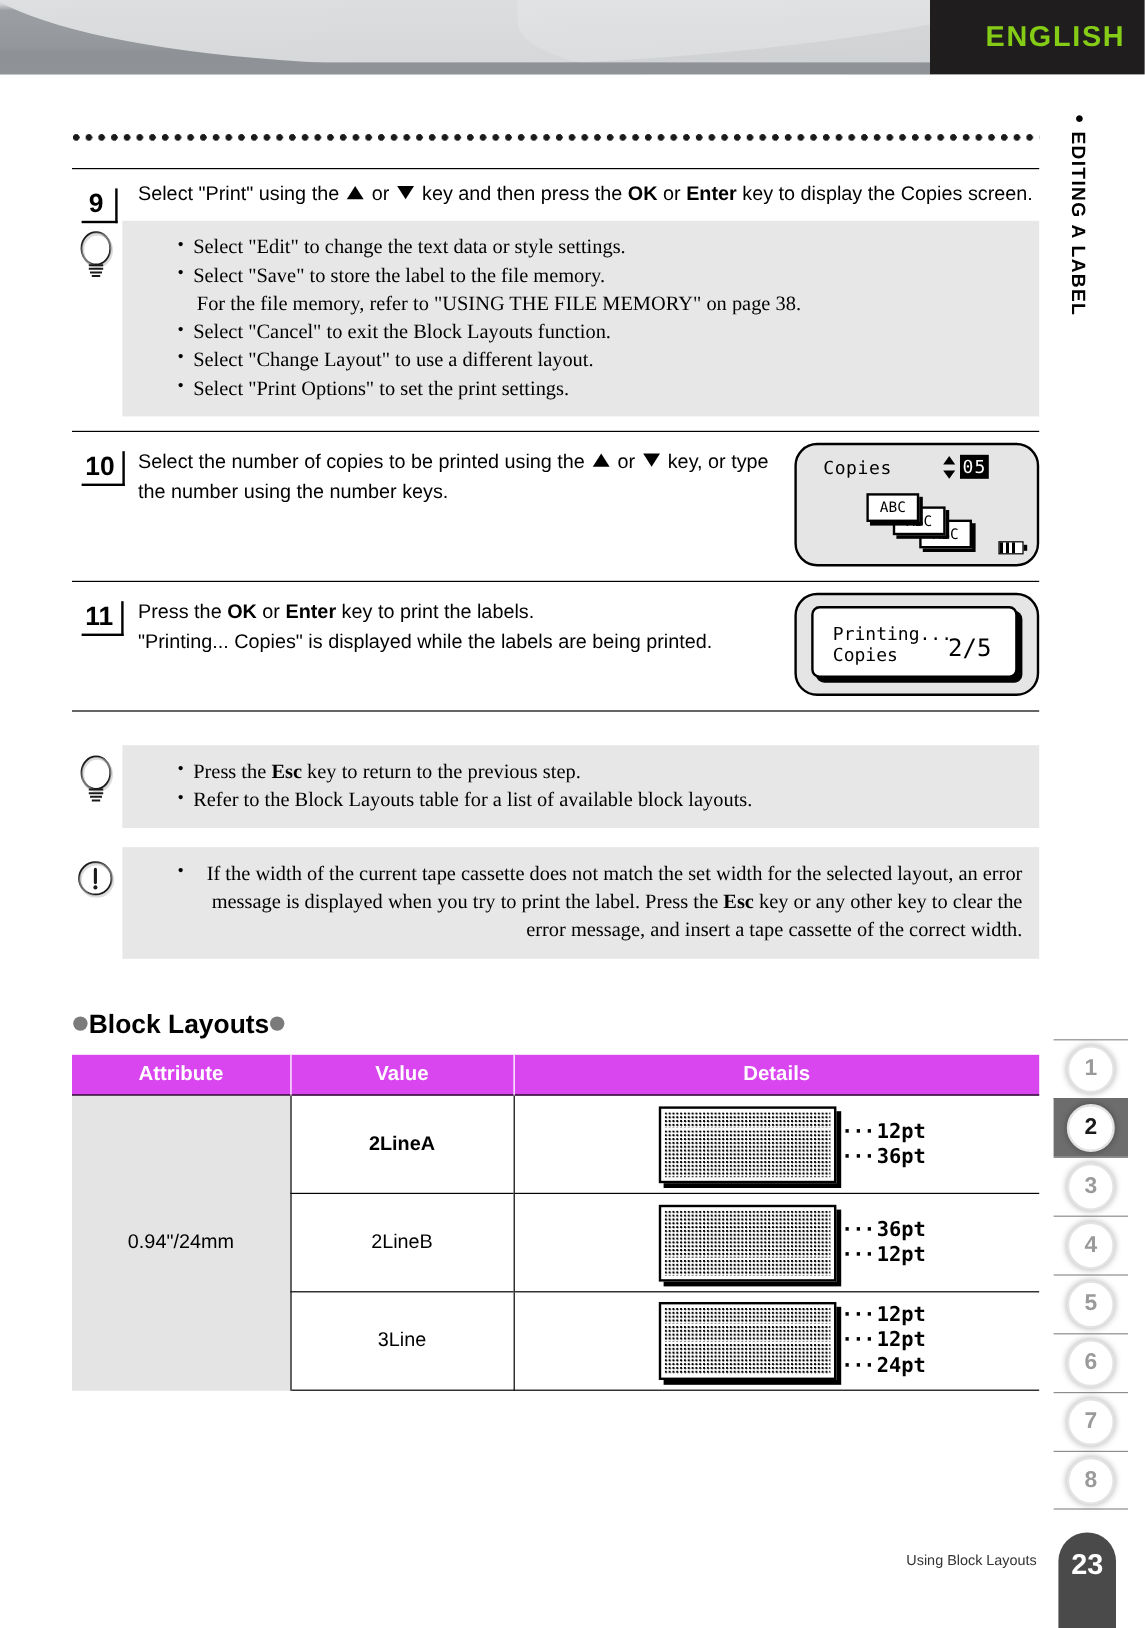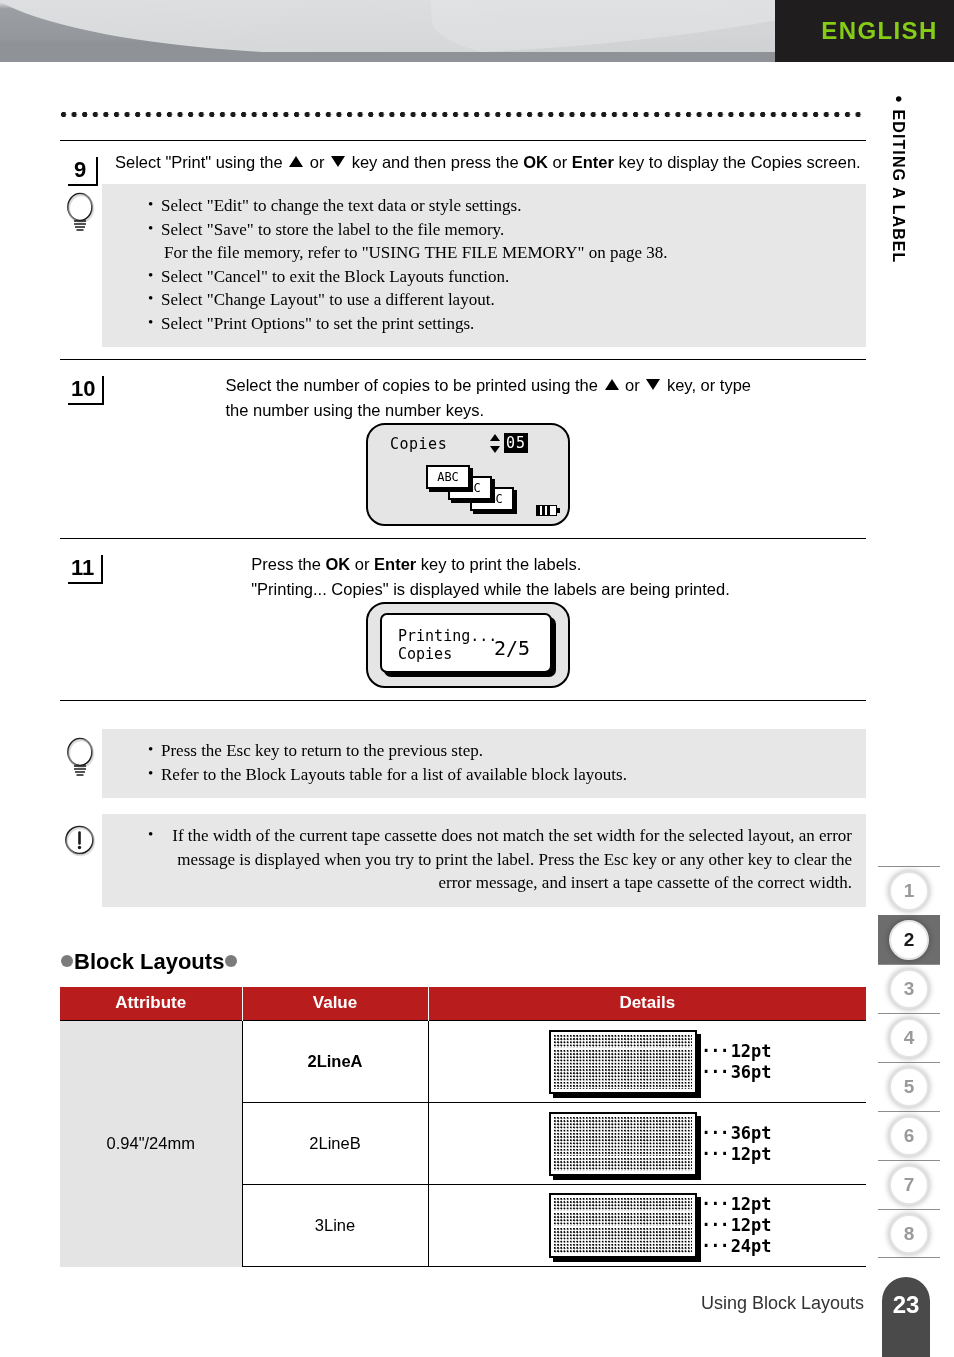--- a/index.html
+++ b/index.html
@@ -150,35 +150,35 @@
   }
   .note.wide { margin-left: 42px; }
   .note ul { list-style: none; margin: 0; padding: 0; }
   .note li { position: relative; padding-left: 13px; }
   .note li:before {
     content: "\2022";
     position: absolute; left: 0; top: -1px;
     font-size: 15px;
   }
   .note li .cont { display: block; padding-left: 3px; }
-  .note b { font-weight: normal; }
+  .note b { font-weight: bold; }
 
   .icon-bulb {
     position: absolute;
     left: -38px; top: 6px;
     width: 34px; height: 44px;
   }
   .icon-warn {
     position: absolute;
     left: -40px; top: 8px;
     width: 38px; height: 38px;
   }
 
   
-  .step-with-lcd { display: flex; align-items: center; flex-direction: column; }
+  .step-with-lcd { display: flex; align-items: flex-start; }
   .step-text-col { flex: 1 1 auto; }
   .lcd-col { flex: 0 0 auto; padding-left: 10px; }
 
   .lcd {
     border: 2.2px solid #000;
     border-radius: 19px;
     background: #e5e5e5;
     position: relative;
   }
   .lcd-copies { width: 204px; height: 103px; }
@@ -284,21 +284,21 @@
   }
 
   
   table.layouts {
     margin-top: 12px;
     width: 806px;
     border-collapse: collapse;
     table-layout: fixed;
   }
   table.layouts th {
-    background: #b91c1c; color: #fff;
+    background: #d946ef; color: #fff;
     font-size: 17px; font-weight: bold;
     height: 34px;
     border-right: 1.5px solid #fff;
   }
   table.layouts th:last-child { border-right: none; }
   table.layouts td {
     border-top: 1.6px solid #000;
     border-right: 1.6px solid #000;
     height: 82px;
     vertical-align: middle;
@@ -365,21 +365,21 @@
     color: #9a9a9a;
   }
   .tab-item.active .tab-circle { color: #1a1a1a; }
 
   
   .footer-caption {
     position: absolute;
     left: 640px; top: 1293px;
     width: 224px;
     text-align: right;
-    font-size: 18px;
+    font-size: 12px;
     color: #333;
   }
   .page-tab {
     position: absolute;
     left: 882px; top: 1277px;
     width: 48px; height: 80px;
     background: #4a4a4a;
     border-radius: 24px 24px 0 0;
     color: #fff;
     font-size: 24px; font-weight: bold;

